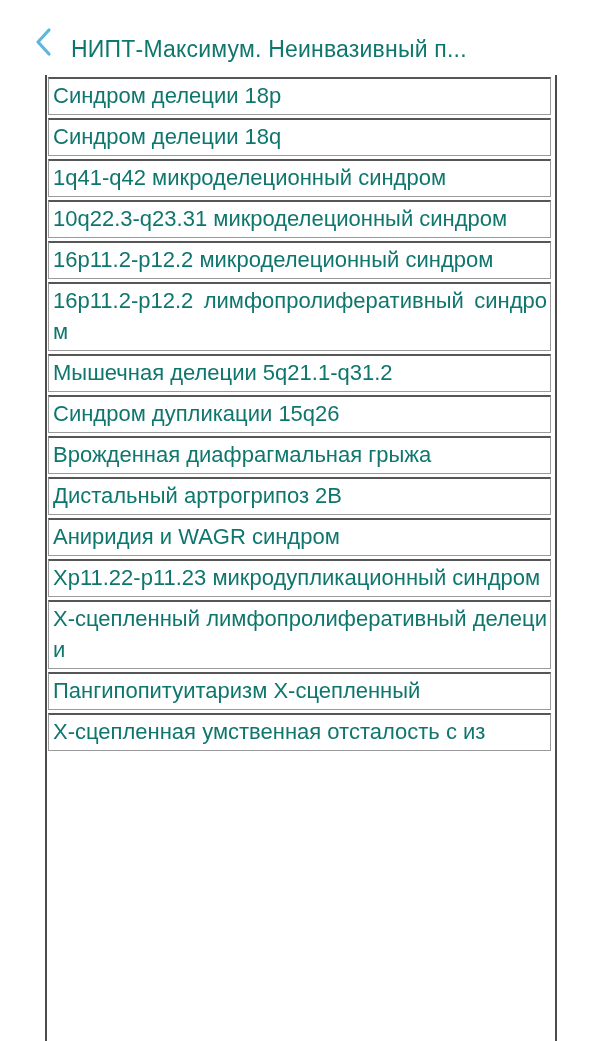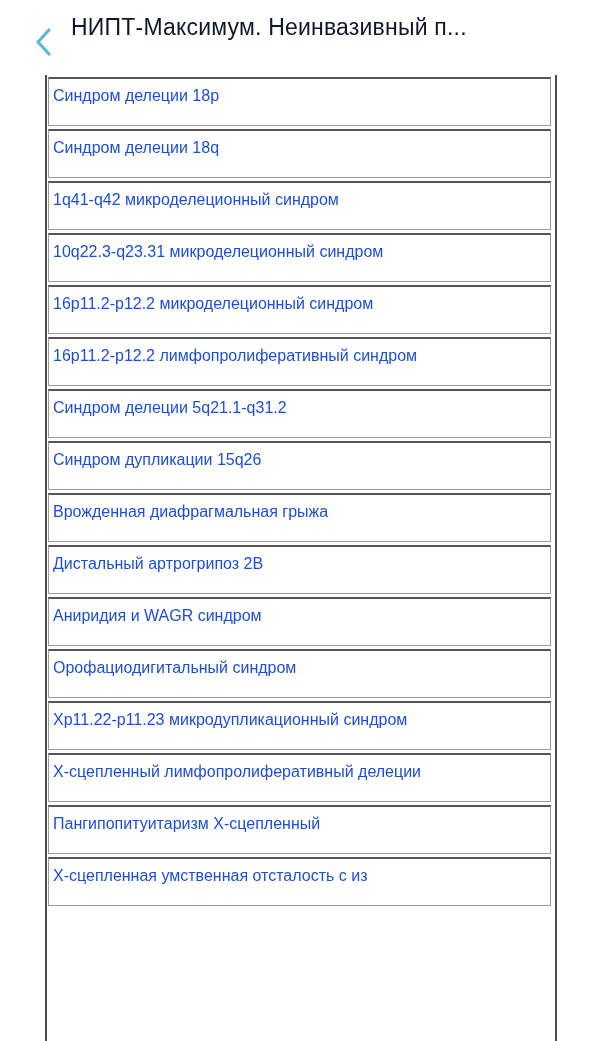--- a/index.html
+++ b/index.html
@@ -25,45 +25,45 @@
     left: 33px;
     top: 27px;
     width: 22px;
     height: 30px;
     cursor: pointer;
     display: block;
   }
   .page-title {
     position: absolute;
     left: 71px;
-    top: 12px;
+    top: 34px;
     font-size: 23px;
     line-height: 30px;
-    color: #0f172a;
+    color: #0f766e;
     white-space: nowrap;
     font-weight: 400;
     letter-spacing: 0.2px;
   }
   .list {
     margin-left: 45px;
     width: 512px;
     box-sizing: border-box;
     border-left: 2px solid #4c4c4c;
     border-right: 2px solid #4c4c4c;
     padding: 2px 4px 2px 1px;
     min-height: 966px;
   }
   .item {
     border: 1px solid #9a9a9a;
     border-top: 2px solid #565656;
     margin-bottom: 3px;
-    padding: 1px 3px 14px 4px;
-    font-size: 16px;
+    padding: 1px 3px 3px 4px;
+    font-size: 22px;
     line-height: 31px;
-    color: #1d4ed8;
+    color: #0f766e;
     text-align: justify;
     word-break: break-all;
     background: #ffffff;
   }
   .item:last-child {
     margin-bottom: 4px;
   }
 </style>
 </head>
 <body>
@@ -77,23 +77,22 @@
   <div class="page-title">НИПТ-Максимум. Неинвазивный п...</div>
 </div>
 
 <div class="list" id="list">
     <div class="item">Синдром делеции 18p</div>
     <div class="item">Синдром делеции 18q</div>
     <div class="item">1q41-q42 микроделеционный синдром</div>
     <div class="item">10q22.3-q23.31 микроделеционный синдром</div>
     <div class="item">16p11.2-p12.2 микроделеционный синдром</div>
     <div class="item">16p11.2-p12.2 лимфопролиферативный синдром</div>
-    <div class="item">Синдром делеции 5q21.1-q31.2</div>
+    <div class="item">Мышечная делеции 5q21.1-q31.2</div>
     <div class="item">Синдром дупликации 15q26</div>
     <div class="item">Врожденная диафрагмальная грыжа</div>
     <div class="item">Дистальный артрогрипоз 2B</div>
     <div class="item">Аниридия и WAGR синдром</div>
-    <div class="item">Орофациодигитальный синдром</div>
     <div class="item">Xp11.22-p11.23 микродупликационный синдром</div>
     <div class="item">Х-сцепленный лимфопролиферативный делеции</div>
     <div class="item">Пангипопитуитаризм Х-сцепленный</div>
     <div class="item">Х-сцепленная умственная отсталость с из</div>
   </div>
 
 </body></html>

